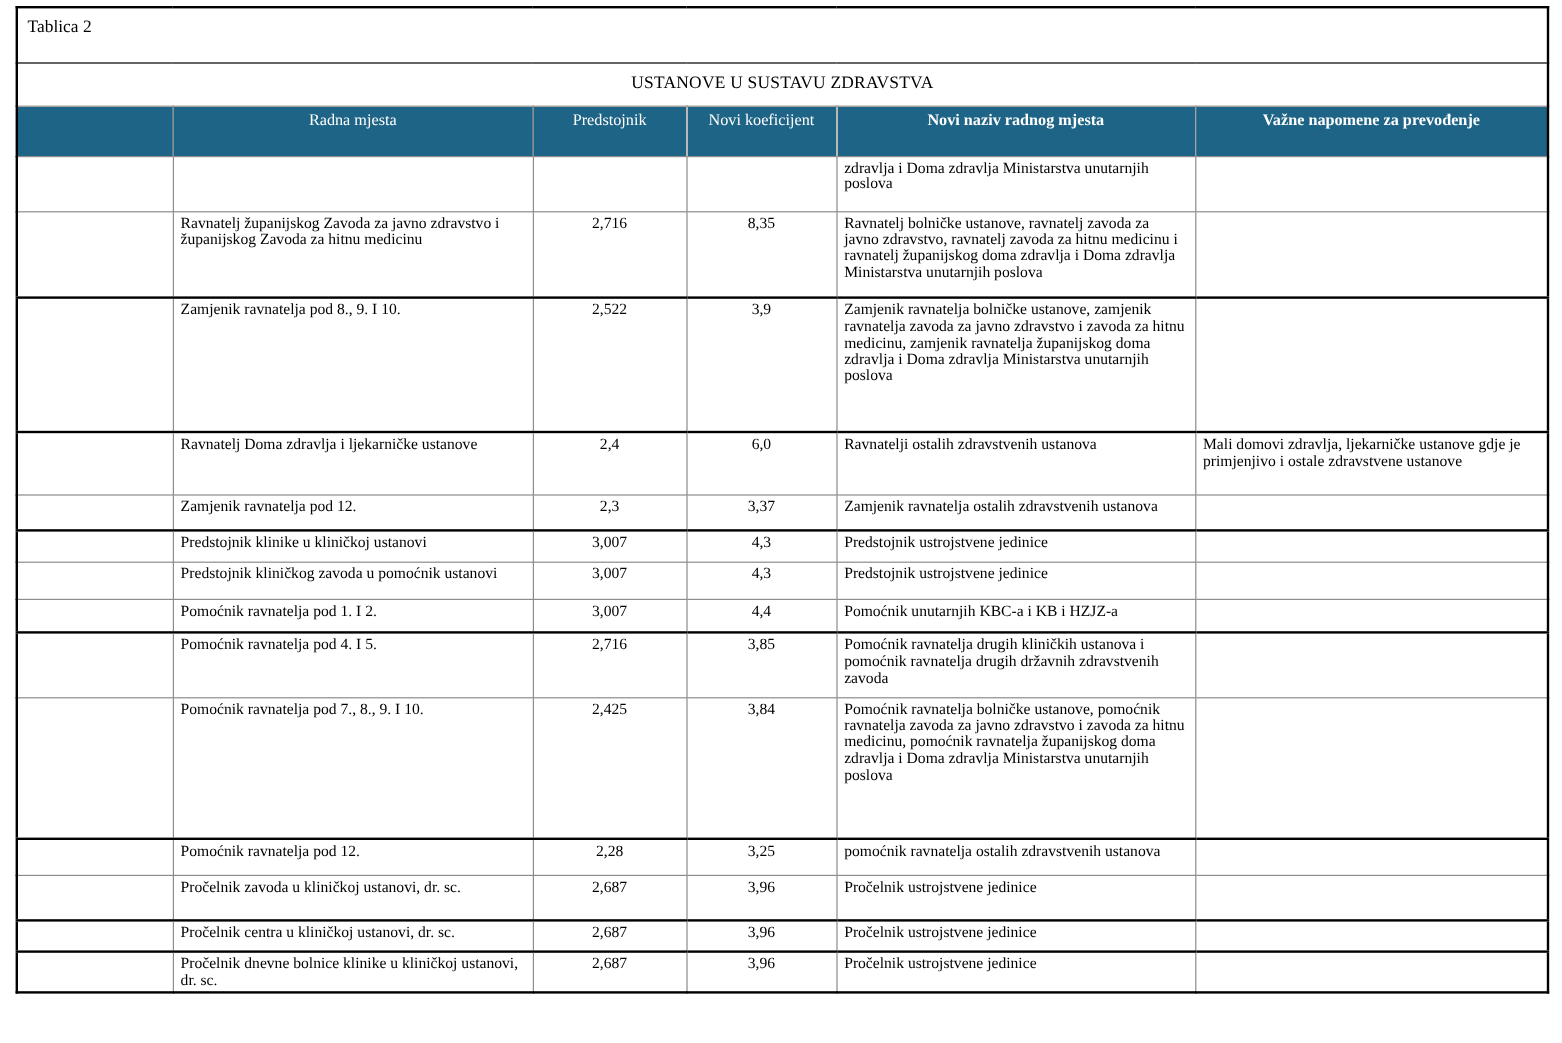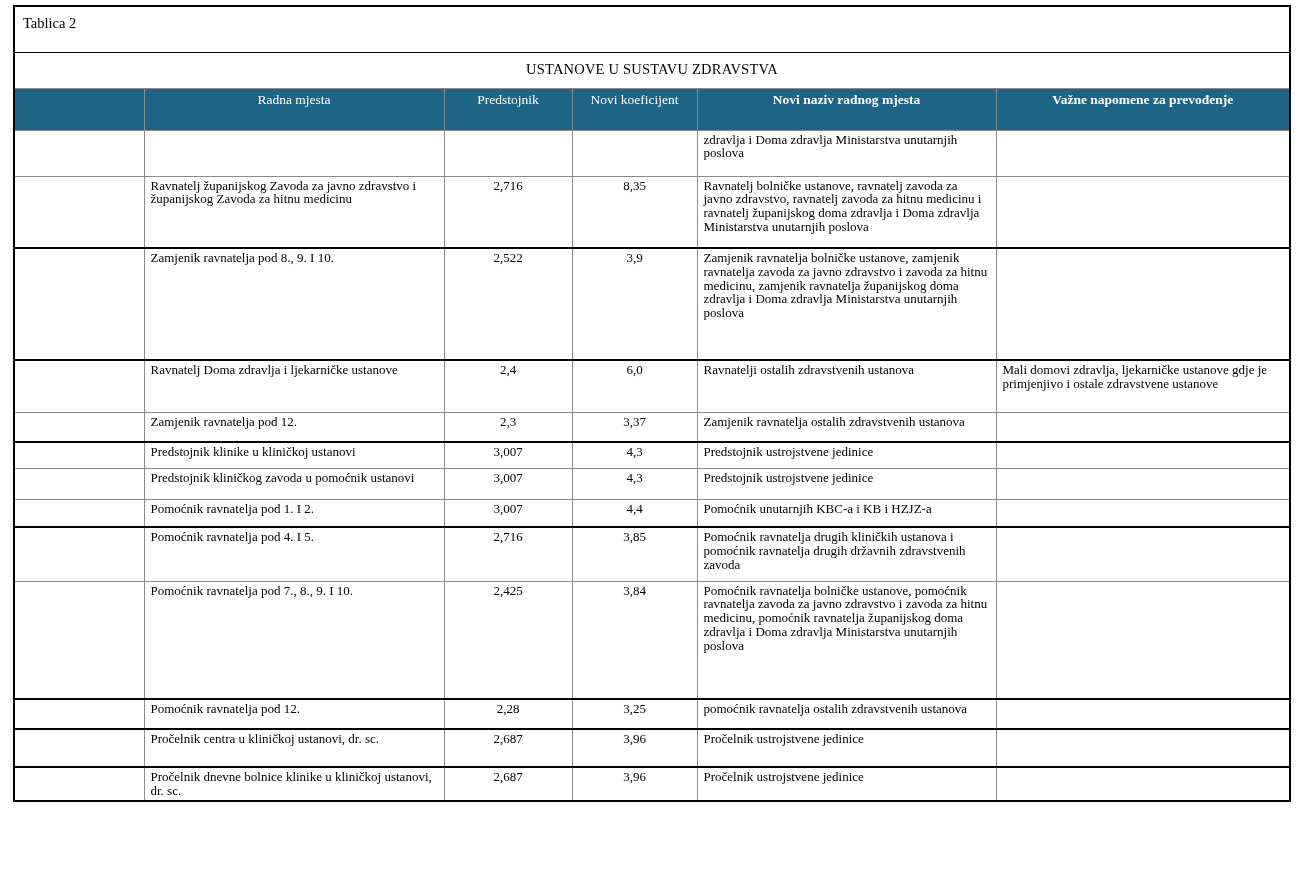--- a/index.html
+++ b/index.html
@@ -192,20 +192,28 @@
     <td class="c-vn"></td>
   </tr>
         <tr class="heavy-top">
     <td class="c-blank"></td>
     <td class="c-rm">Pomoćnik ravnatelja pod 12.</td>
     <td class="c-num">2,28</td>
     <td class="c-num">3,25</td>
     <td class="c-nn">pomoćnik ravnatelja ostalih zdravstvenih ustanova</td>
     <td class="c-vn"></td>
   </tr>
+        <tr>
+    <td class="c-blank"></td>
+    <td class="c-rm">Pročelnik zavoda u kliničkoj ustanovi, dr. sc.</td>
+    <td class="c-num">2,687</td>
+    <td class="c-num">3,96</td>
+    <td class="c-nn">Pročelnik ustrojstvene jedinice</td>
+    <td class="c-vn"></td>
+  </tr>
         <tr class="heavy-top">
     <td class="c-blank"></td>
     <td class="c-rm">Pročelnik centra u kliničkoj ustanovi, dr. sc.</td>
     <td class="c-num">2,687</td>
     <td class="c-num">3,96</td>
     <td class="c-nn">Pročelnik ustrojstvene jedinice</td>
     <td class="c-vn"></td>
   </tr>
         <tr class="heavy-top">
     <td class="c-blank"></td>

